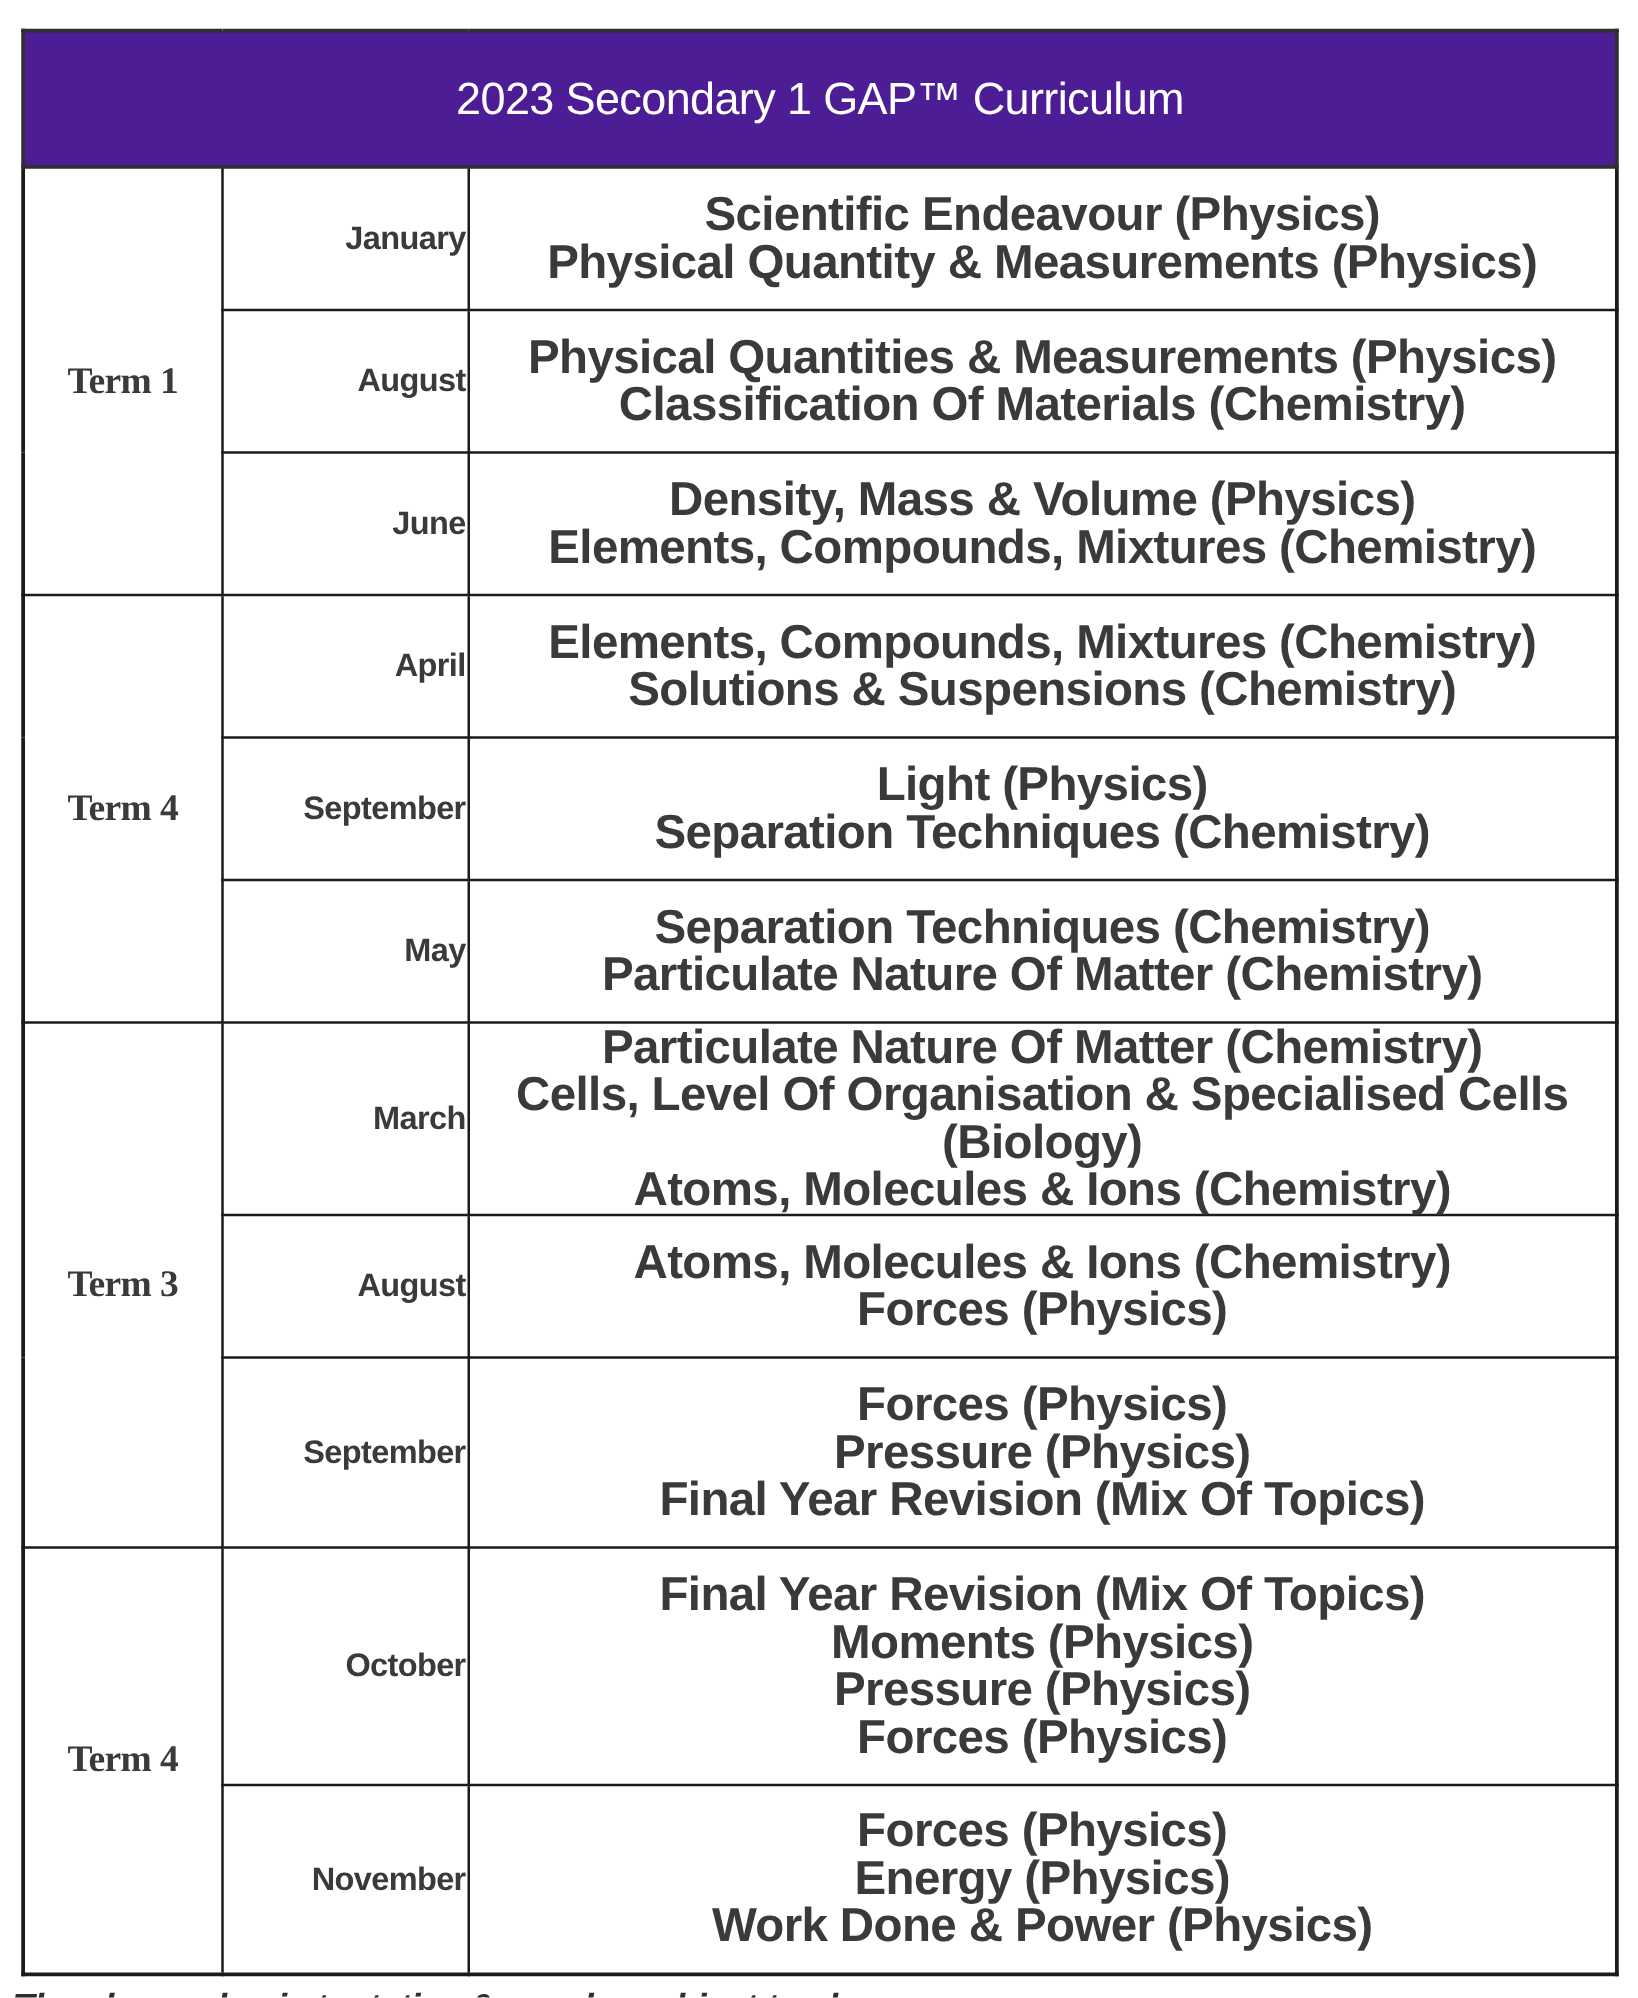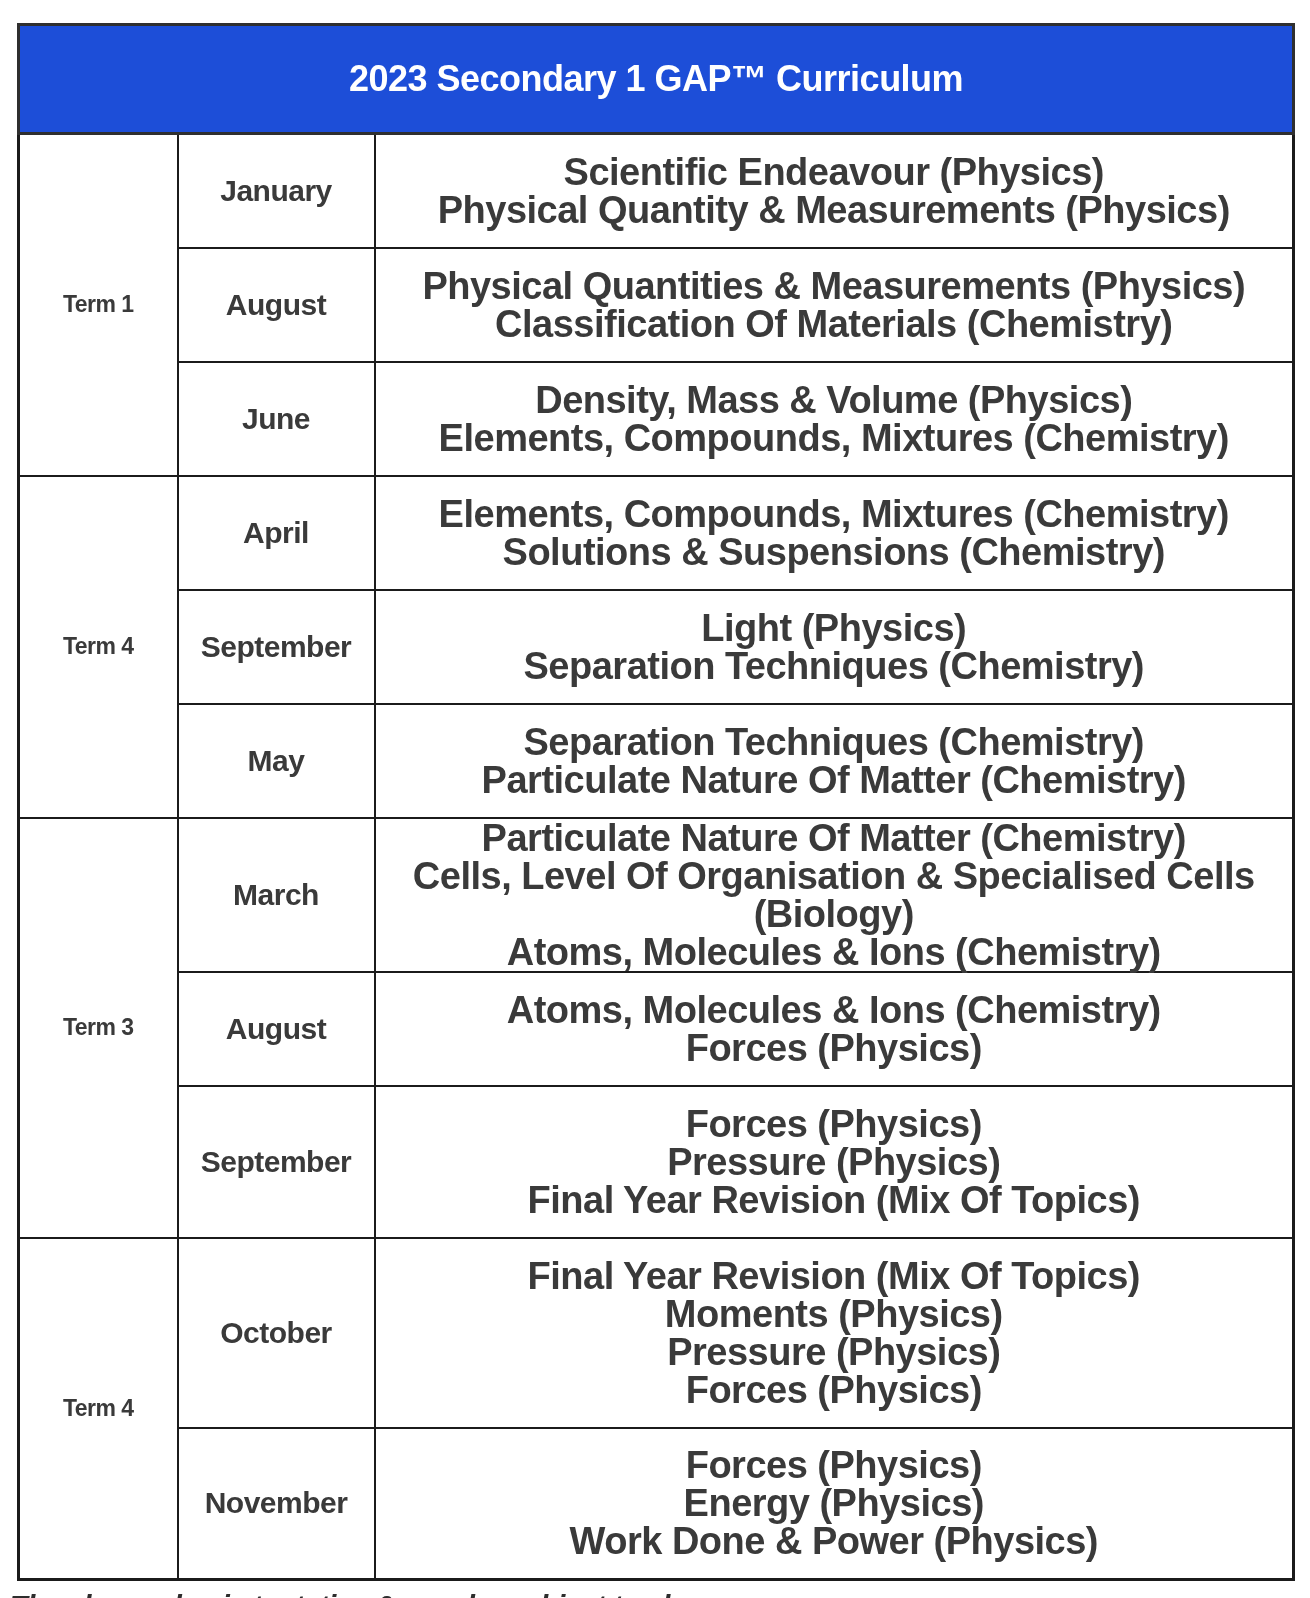--- a/index.html
+++ b/index.html
@@ -22,45 +22,47 @@
     table-layout: fixed;
     width: 1275px;
     margin: 23px 18px 0 17px;
     border: 3px solid #1b1b1b;
   }
   col.col-term  { width: 159px; }
   col.col-month { width: 197px; }
   col.col-topics{ width: 919px; }
 
   th.title-cell {
-    background: #1d4ed8;
+    background: #4c1d95;
     color: #ffffff;
     height: 104px;
     font-size: 36px;
-    font-weight: 700;
+    font-weight: 400;
     letter-spacing: -0.5px;
     text-align: center;
     vertical-align: middle;
     border: 3px solid #2f2f2f;
   }
   td {
     border: 2px solid #1b1b1b;
     text-align: center;
     vertical-align: middle;
     color: #3a3a3a;
     font-weight: 700;
     background: #ffffff;
   }
   td.term-cell {
-    font-size: 23px;
+    font-size: 30px;
     letter-spacing: -0.5px;
+    font-family: Liberation Serif, serif;
   }
   td.month-cell {
-    font-size: 30px;
+    font-size: 26px;
     letter-spacing: -0.5px;
+    text-align: right;
   }
   td.topics-cell {
     font-size: 38px;
     line-height: 38px;
     letter-spacing: -0.5px;
     padding: 0 8px;
   }
   tr.h2 { height: 114px; }
   tr.h3 { height: 152px; }
   tr.h4 { height: 190px; }

